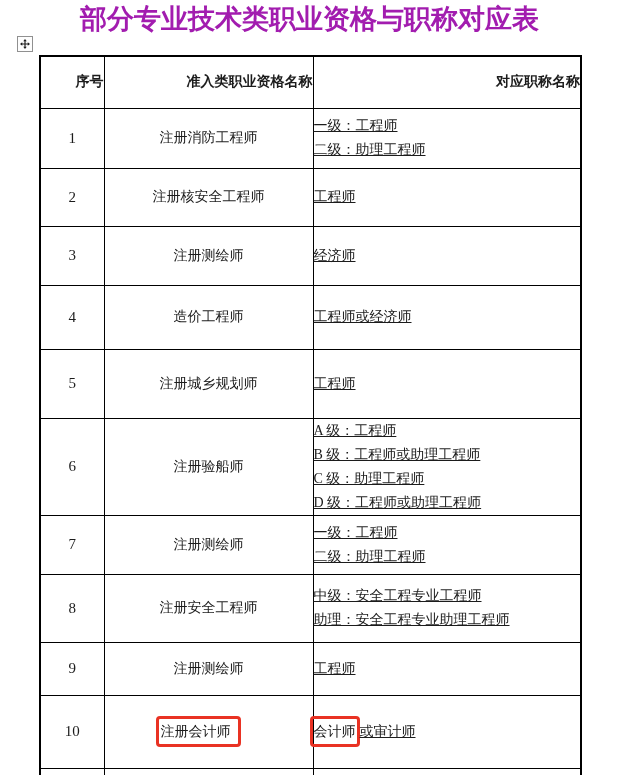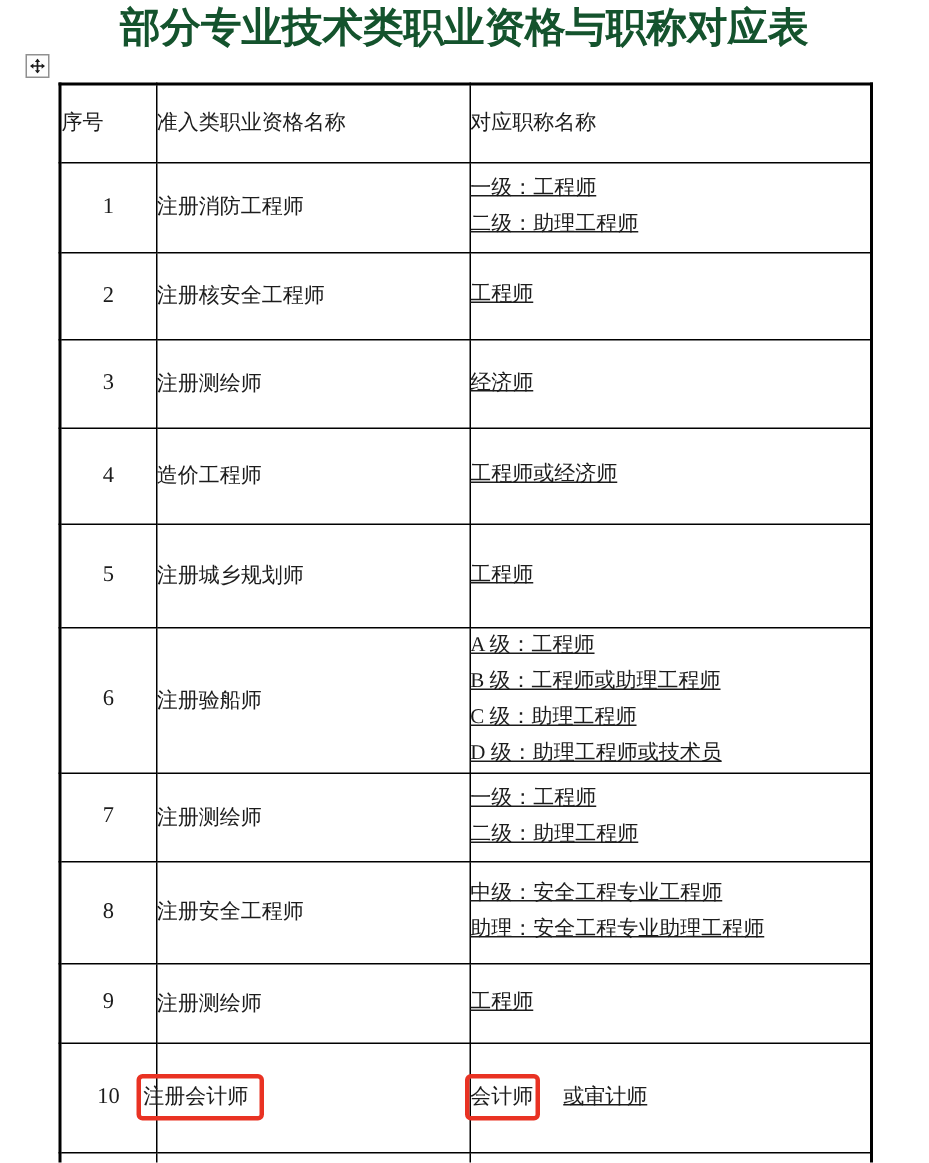--- a/index.html
+++ b/index.html
@@ -4,21 +4,21 @@
 <style>
   html,body{margin:0;padding:0;}
   body{
     width:619px;height:775px;overflow:hidden;position:relative;
     background:#ffffff;color:#1c1c1c;
     font-family:"Liberation Serif",serif;
   }
   .doc-title{
     position:absolute;top:2px;left:0;width:619px;
     text-align:center;font-size:27px;font-weight:600;line-height:33px;
-    font-family:"DejaVu Sans",sans-serif;color:#14532d;
+    font-family:"DejaVu Sans",sans-serif;color:#a21caf;
     white-space:nowrap;
   }
   .move-handle{
     position:absolute;left:17px;top:36px;width:14px;height:14px;
     border:1px solid #909090;background:#fdfdfd;
     display:flex;align-items:center;justify-content:center;
     box-sizing:content-box;cursor:move;
   }
   .move-handle svg{display:block;}
   table.qual{
@@ -26,34 +26,34 @@
     border-collapse:collapse;table-layout:fixed;
     border:2px solid #000;
   }
   table.qual th, table.qual td{
     border:1px solid #000;
     padding:0;vertical-align:middle;
     overflow:visible;
   }
   table.qual thead tr{height:52px;}
   table.qual th{
-    font-size:14px;font-weight:normal;text-align:left;
+    font-size:14px;font-weight:bold;text-align:right;
     font-family:"Liberation Serif",serif;
   }
   td.c-no{text-align:center;font-size:15px;}
-  td.c-qual{padding-left:13px;font-size:14px;white-space:nowrap;}
+  td.c-qual{padding-left:13px;font-size:14px;white-space:nowrap;text-align:center;}
   td.c-title{padding-left:9px;font-size:14px;}
   .line{line-height:24px;white-space:nowrap;text-decoration:underline;}
   .redbox{
     display:inline-block;
     border:3px solid #e93223;border-radius:4px;
     line-height:19px;
   }
   .qual-box{padding:3px 7px 3px 2px;margin:-8px 7px -8px -14px;}
-  .title-box{padding:3px 1px;margin:-8px 16px -8px -4px;}
+  .title-box{padding:3px 1px;margin:-8px 0 -8px -4px;}
 </style>
 </head>
 <body>
 
 <div class="doc-title">部分专业技术类职业资格与职称对应表</div>
 
 <div class="move-handle">
   <svg width="10" height="10" viewBox="0 0 16 16" aria-hidden="true">
     <path d="M8 0 L10.8 3.6 H8.9 V7.1 H12.4 V5.2 L16 8 L12.4 10.8 V8.9 H8.9 V12.4 H10.8 L8 16 L5.2 12.4 H7.1 V8.9 H3.6 V10.8 L0 8 L3.6 5.2 V7.1 H7.1 V3.6 H5.2 Z" fill="#1a1a1a"></path>
   </svg>
@@ -109,21 +109,21 @@
           <div class="line">工程师</div>
         </td>
       </tr>
       <tr style="height: 92px;">
         <td class="c-no">6</td>
         <td class="c-qual">注册验船师</td>
         <td class="c-title">
           <div class="line">A 级：工程师</div>
           <div class="line">B 级：工程师或助理工程师</div>
           <div class="line">C 级：助理工程师</div>
-          <div class="line">D 级：助理工程师或技术员</div>
+          <div class="line">D 级：工程师或助理工程师</div>
         </td>
       </tr>
       <tr style="height: 59px;">
         <td class="c-no">7</td>
         <td class="c-qual">注册测绘师</td>
         <td class="c-title">
           <div class="line">一级：工程师</div>
           <div class="line">二级：助理工程师</div>
         </td>
       </tr>

